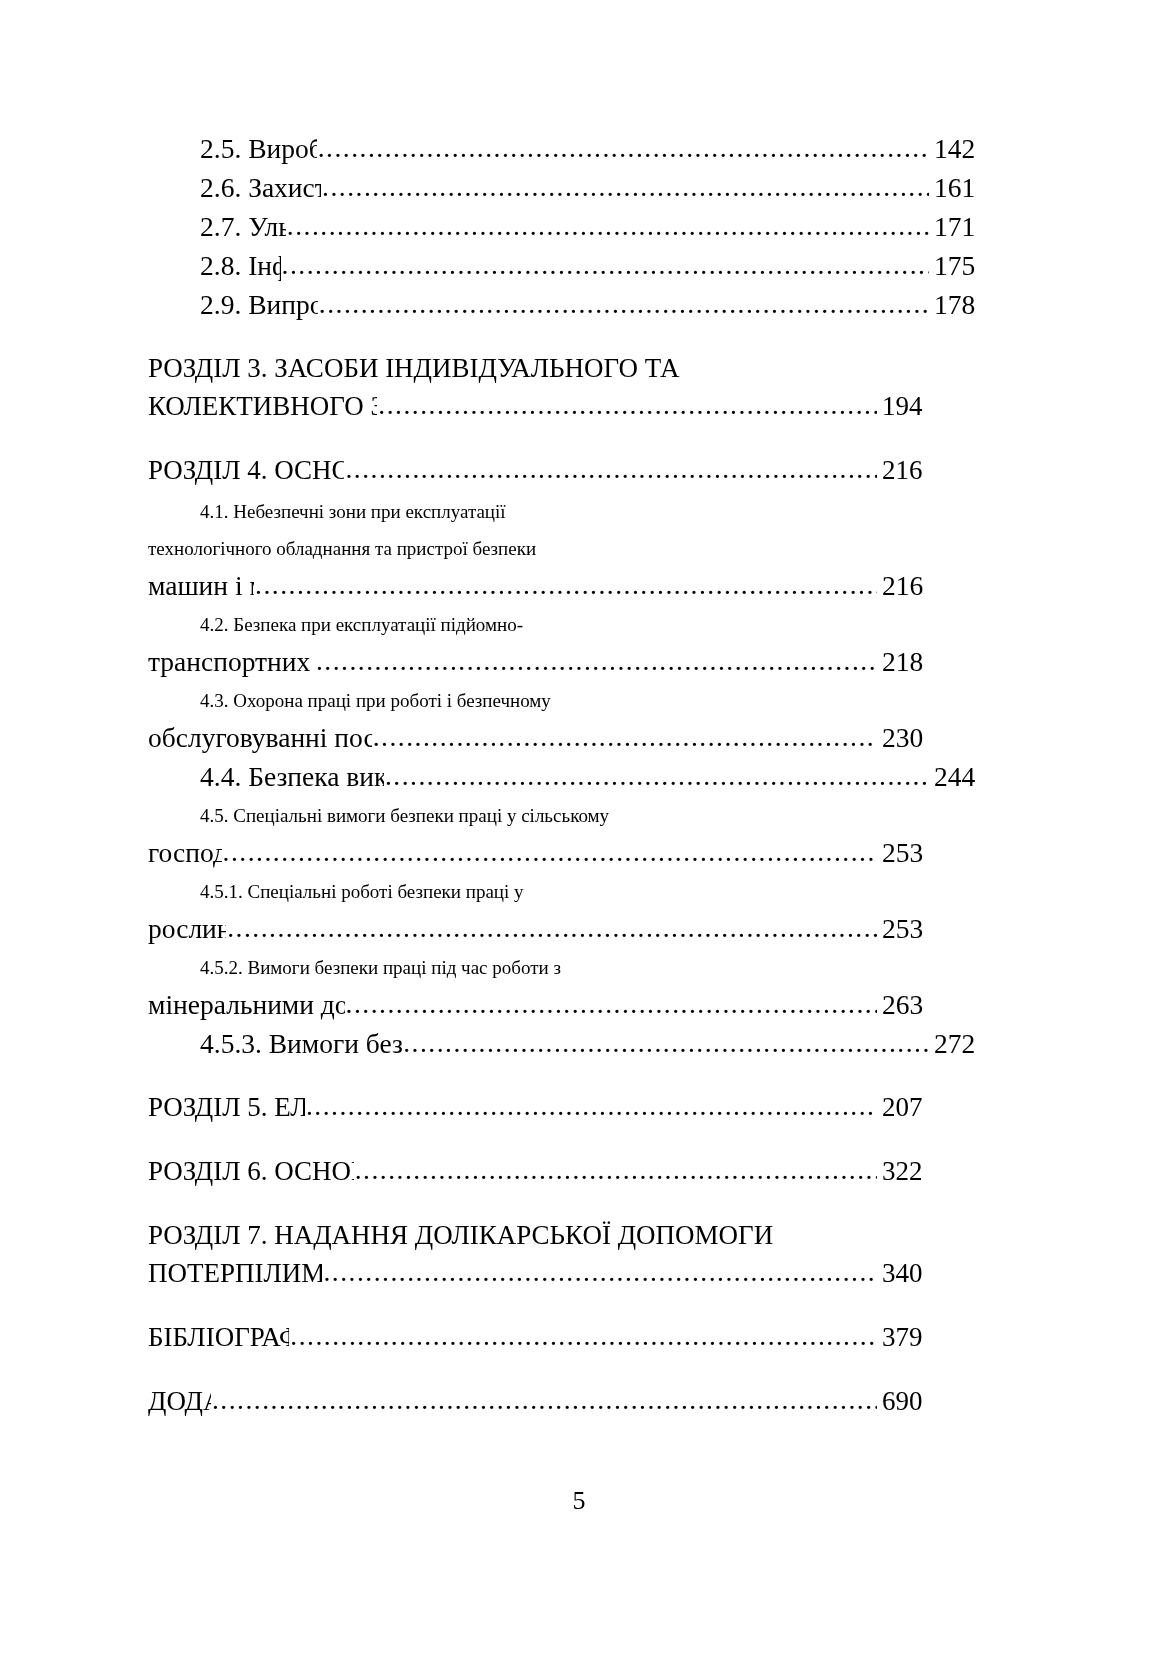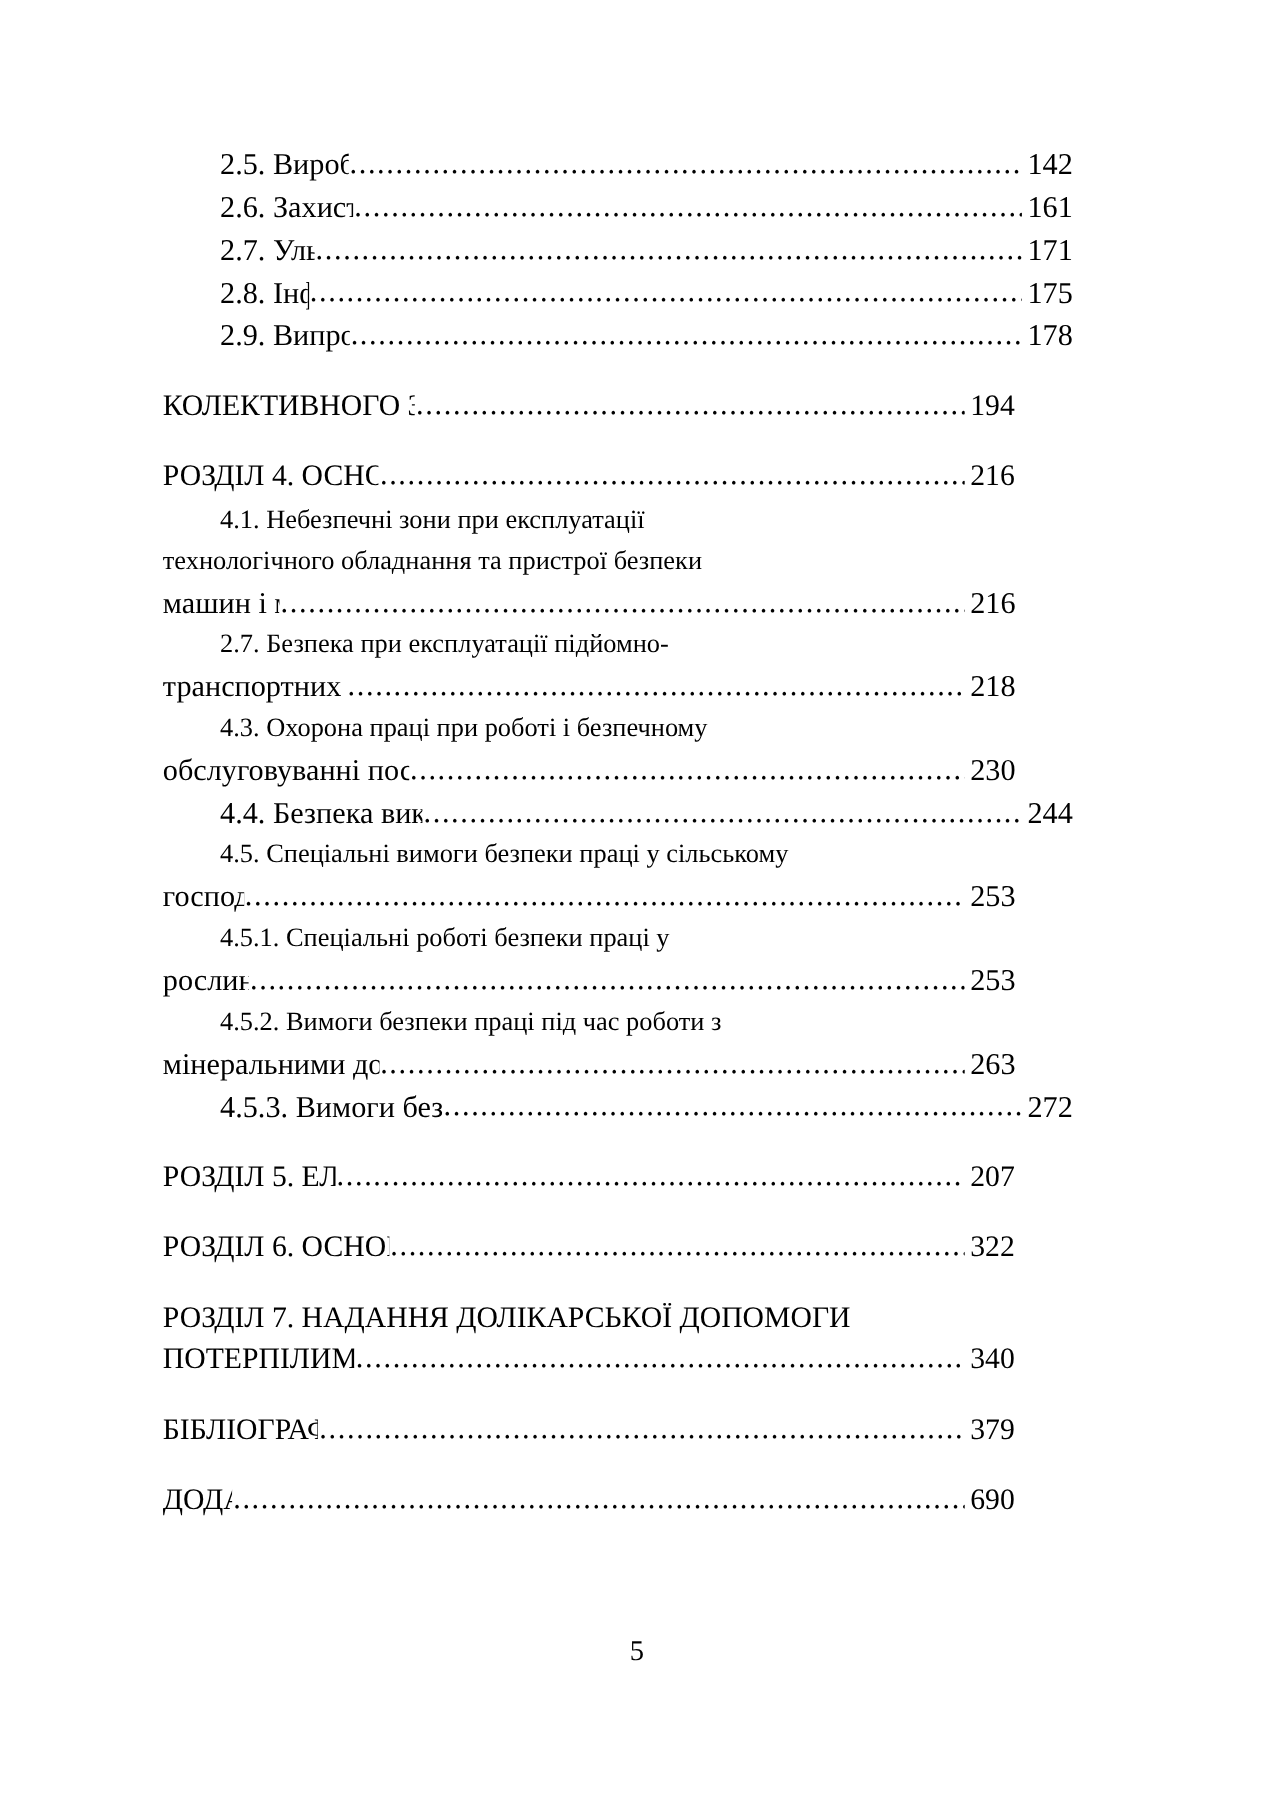--- a/index.html
+++ b/index.html
@@ -60,21 +60,21 @@
 
   .entry .pageno {
     flex: 0 0 auto;
     text-align: left;
     min-width: 56px;
     padding-left: 4px;
   }
 
   
   .wrapline {
-    font-size: 24px;
+    font-size: 19px;
     line-height: 37px;
     white-space: nowrap;
   }
   .indent-first { padding-left: 52px; }
 
   
   .chapter {
     margin-top: 26px;
     margin-bottom: 4px;
   }
@@ -132,20 +132,21 @@
         </div>
       </div>
       <div class="group-sub">
         <div class="entry indent-first">
           <span class="label">2.9. Випромінювання.</span>
           <span class="leader">...............................................................................................................................................................</span>
           <span class="pageno">178</span>
         </div>
       </div>
       <div class="chapter">
+        <div class="wrapline">РОЗДІЛ 3. ЗАСОБИ ІНДИВІДУАЛЬНОГО ТА</div>
         <div class="entry">
           <span class="label">КОЛЕКТИВНОГО ЗАХИСТУ І ЇХ КЛАСИФІКАЦІЯ</span>
           <span class="leader">...............................................................................................................................................................</span>
           <span class="pageno">194</span>
         </div>
       </div>
       <div class="chapter">
         <div class="entry">
           <span class="label">РОЗДІЛ 4. ОСНОВИ ТЕХНІКИ БЕЗПЕКИ</span>
           <span class="leader">...............................................................................................................................................................</span>
@@ -155,21 +156,21 @@
       <div class="group-sub">
         <div class="wrapline indent-first">4.1. Небезпечні зони при експлуатації</div>
         <div class="wrapline">технологічного обладнання та пристрої безпеки</div>
         <div class="entry">
           <span class="label">машин і механізмів</span>
           <span class="leader">...............................................................................................................................................................</span>
           <span class="pageno">216</span>
         </div>
       </div>
       <div class="group-sub">
-        <div class="wrapline indent-first">2.7. Безпека при експлуатації підйомно-</div>
+        <div class="wrapline indent-first">4.2. Безпека при експлуатації підйомно-</div>
         <div class="entry">
           <span class="label">транспортних машин і механізмів</span>
           <span class="leader">...............................................................................................................................................................</span>
           <span class="pageno">218</span>
         </div>
       </div>
       <div class="group-sub">
         <div class="wrapline indent-first">4.3. Охорона праці при роботі і безпечному</div>
         <div class="entry">
           <span class="label">обслуговуванні посудин, що працюють під тиском</span>

